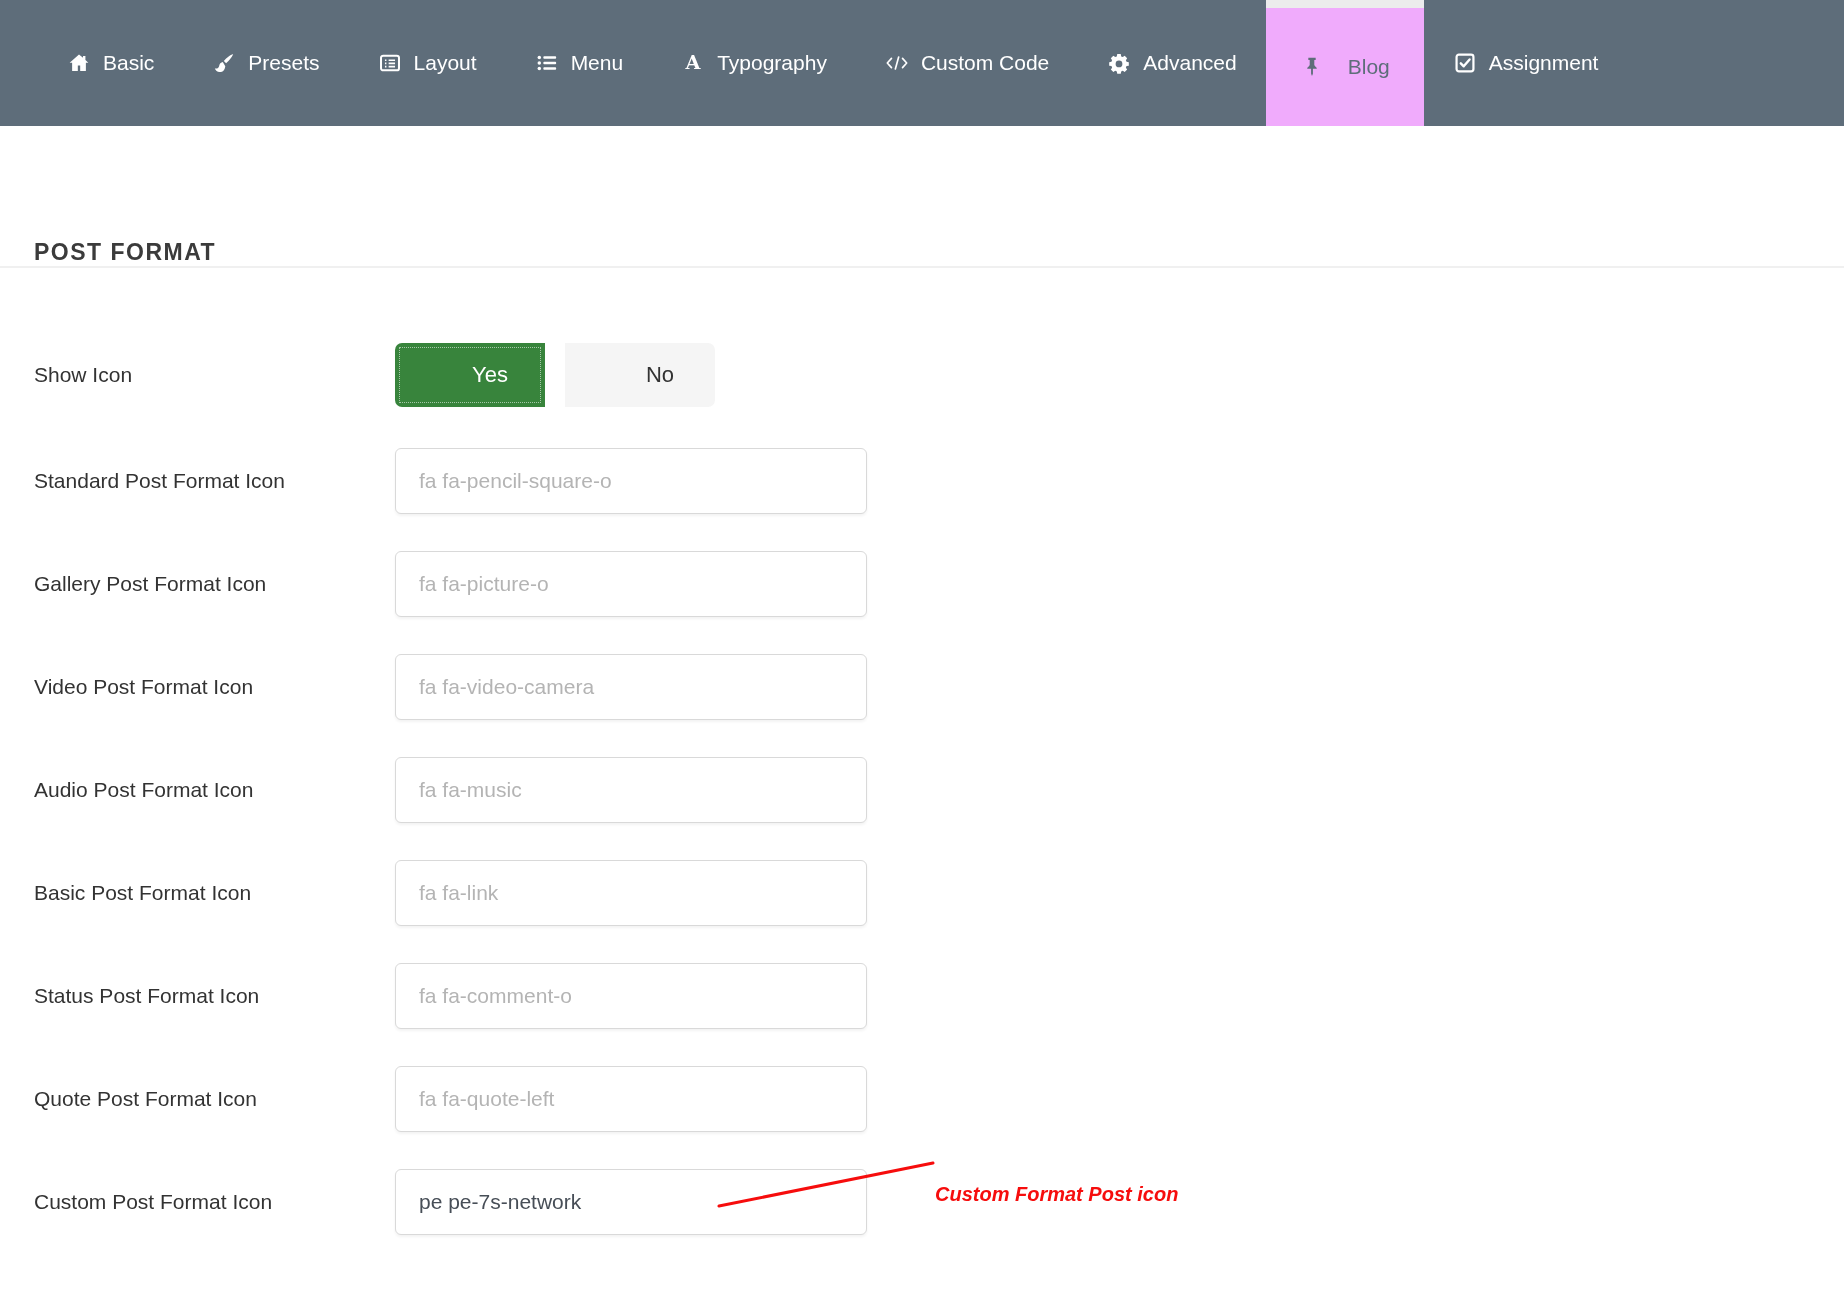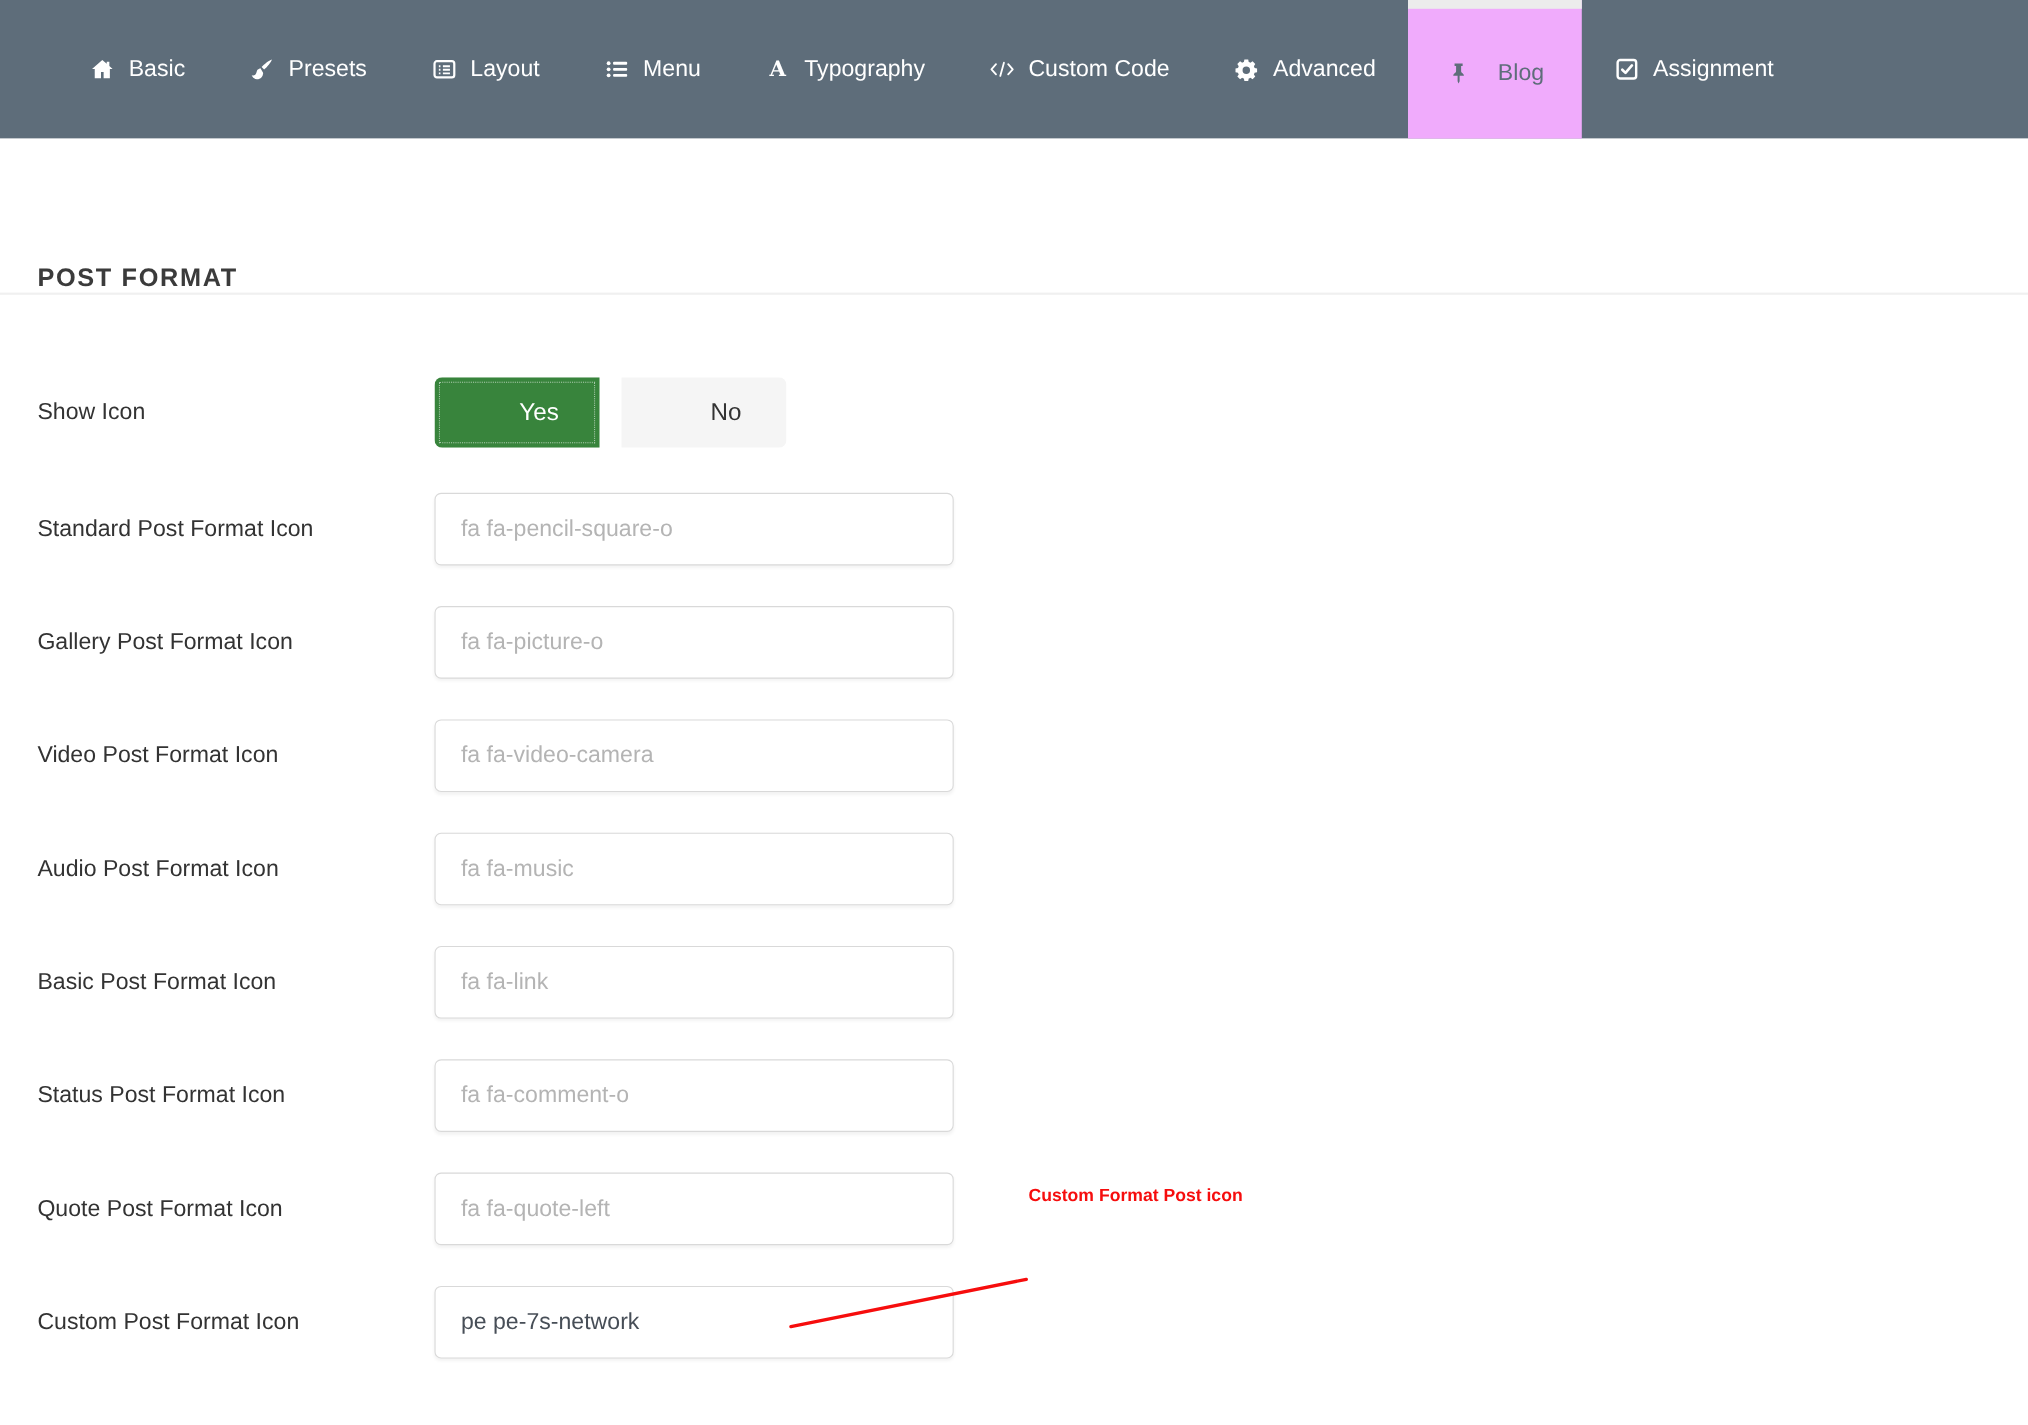--- a/index.html
+++ b/index.html
@@ -1,21 +1,21 @@
 <!DOCTYPE html>
 <html><head>
 <meta charset="utf-8">
 <style>
   * { margin:0; padding:0; box-sizing:border-box; }
   html,body { width:1844px; height:1295px; }
   body { font-family:"Liberation Sans", sans-serif; background:#ffffff; }
   .screen { position:relative; width:1844px; height:1295px; overflow:hidden; background:#fff; }
 
   
-  .navbar { height:126px; background:#5e6d7a; display:flex; align-items:stretch; padding-left:52px; }
+  .navbar { height:126px; background:#5e6d7a; display:flex; align-items:stretch; padding-left:38px; }
   .nav-item { display:flex; align-items:center; gap:12px; padding:0 29px; color:#ffffff;
               font-size:21px; cursor:pointer; white-space:nowrap; }
   .nav-item .nicon { display:flex; align-items:center; justify-content:center; width:24px; height:24px; }
   .nav-item svg { display:block; }
   .nav-item.active { background:#f0abfc; color:#5e6d7a; border-top:8px solid #ececec; padding:0 34px;gap:24px; }
 
   
   .section-header { height:142px; display:flex; align-items:flex-end; padding-left:34px;
                     background:#fff; border-bottom:2px solid #f0f0f0; }
   .section-title { font-size:23px; font-weight:bold; letter-spacing:1.5px; color:#3b3b3b; }
@@ -30,22 +30,22 @@
   .toggle-seg { flex:1; display:flex; align-items:center; justify-content:center; cursor:pointer;padding-left:40px; }
   .toggle-yes { background:#38843c; color:#ffffff; outline:1px dotted rgba(255,255,255,.55); outline-offset:-5px; }
   .toggle-no  { background:#f5f5f5; color:#333333;margin-left:20px; }
 
   .text-input { width:472px; height:66px; border:1px solid #d9d9d9; border-radius:6px;
                 padding:0 23px; font-size:21px; font-family:"Liberation Sans", sans-serif;
                 color:#474e57; background:#fff; box-shadow:0 2px 3px rgba(0,0,0,.05); outline:none; }
   .text-input::placeholder { color:#b4b4b4; opacity:1; }
 
   
-  .annotation-text { position:absolute; left:935px; top:1079px; font-size:16px; font-weight:bold;
-                     color:#f60d0d; white-space:nowrap; }
+  .annotation-text { position:absolute; left:935px; top:1183px; font-size:20px; font-weight:bold;
+                     color:#f60d0d; white-space:nowrap;font-style:italic; }
   .annotation-line { position:absolute; left:705px; top:1148px; width:245px; height:70px; pointer-events:none; }
 </style>
 </head>
 <body>
 
 <div class="screen">
 
   <div class="navbar">
 
     <div class="nav-item">

